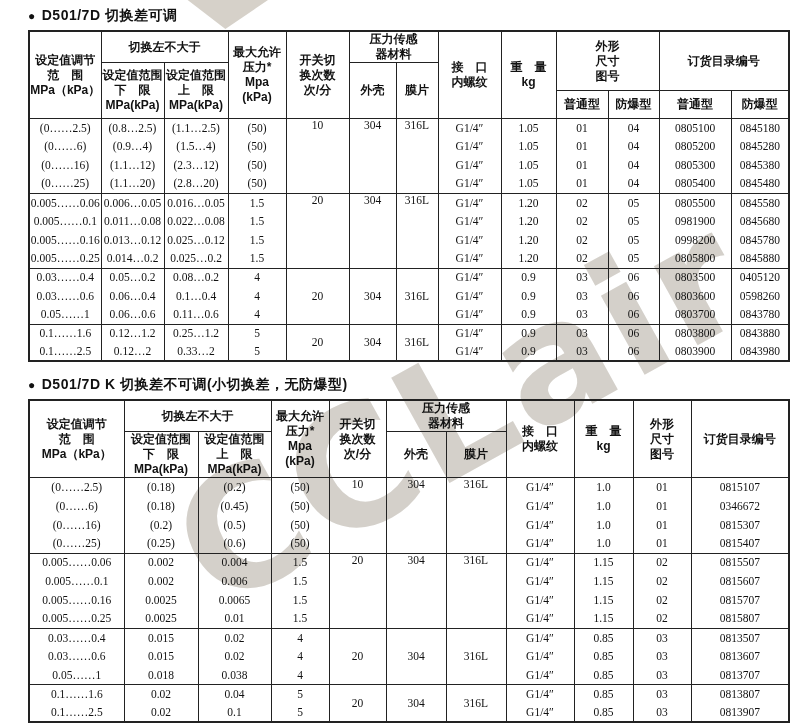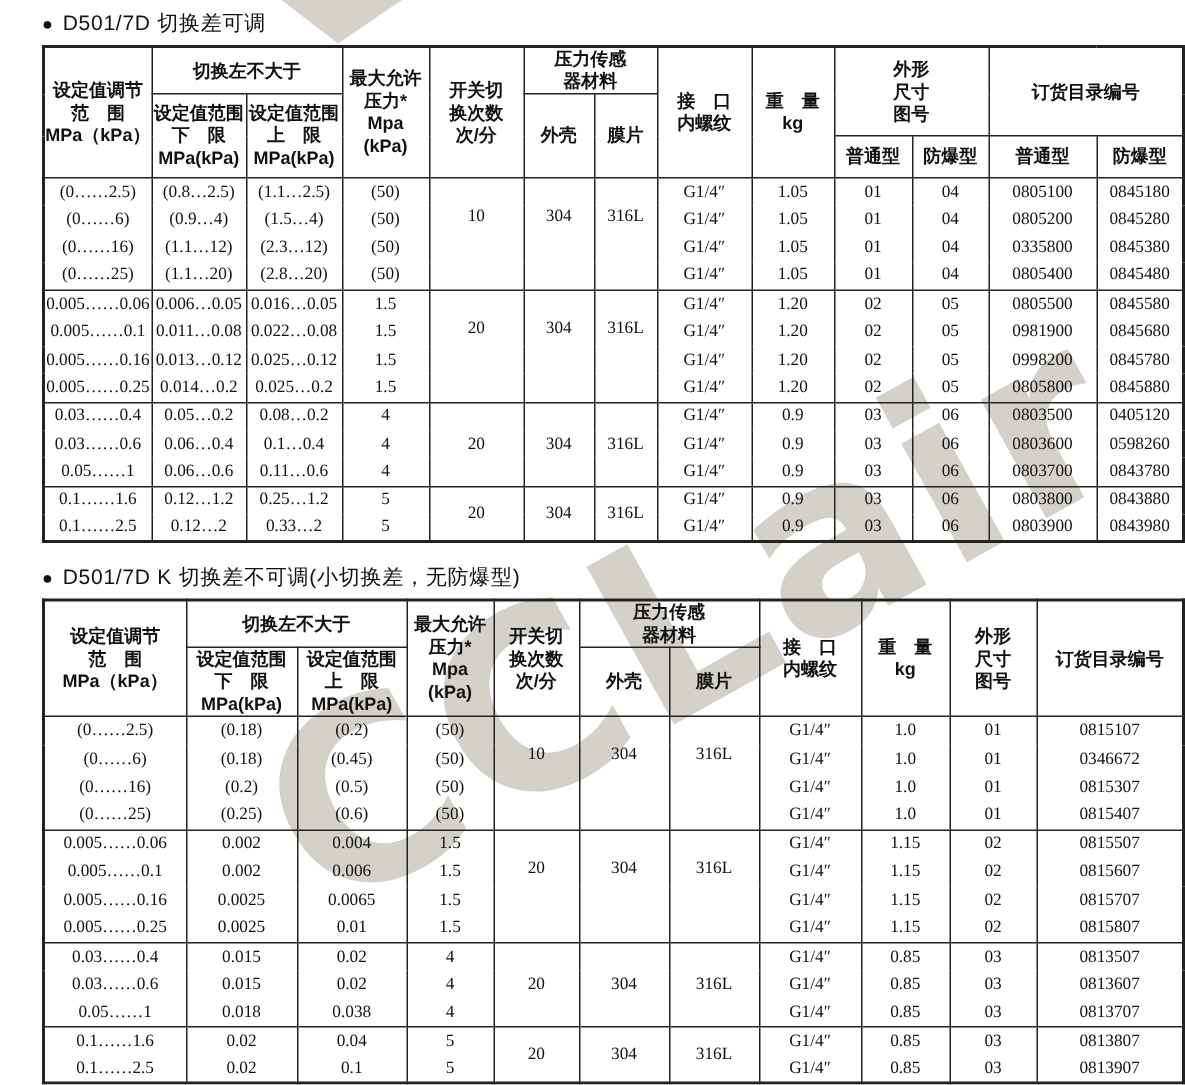--- a/index.html
+++ b/index.html
@@ -17,21 +17,21 @@
     transform:rotate(-29deg);transform-origin:left top;
     color:#c6c1b9;opacity:.75;white-space:nowrap;
   }
   .wm-tri{
     position:absolute;left:186px;top:0;width:82px;height:29px;
     background:#d6d1c9;
     clip-path:polygon(2% 0,100% 0,48% 100%);
   }
   
   .content{position:relative;z-index:1;padding-top:7px;}
-  .title{margin:0 0 5px 28px;font-size:14px;font-weight:normal;letter-spacing:.5px;}
+  .title{margin:0 0 5px 28px;font-size:14px;font-weight:bold;letter-spacing:.5px;}
   .title .bullet{font-size:12px;margin-right:6px;}
   table{
     border-collapse:collapse;table-layout:fixed;
     margin-left:28px;width:760px;background:transparent;
     border:2px solid #222;
   }
   th{
     border:1px solid #222;
     font-size:12px;font-weight:bold;line-height:1.25;
     text-align:center;vertical-align:middle;
@@ -39,21 +39,21 @@
   }
   td{
     border-left:1px solid #222;border-right:1px solid #222;
     border-top:none;border-bottom:none;
     font-family:"Liberation Serif", serif;
     font-size:11.5px;line-height:1.1;
     text-align:center;vertical-align:middle;
     padding:0;overflow:hidden;white-space:nowrap;
   }
   td.bend{border-bottom:1px solid #222;}
-  td.vt{vertical-align:top;padding-top:19px;}
+  td.vt{vertical-align:top;padding-top:0;}
   #t1 thead tr{height:28px;}
   #t1 tbody tr{height:18.7px;}
   #t2 thead tr.ra{height:22px;}
   #t2 thead tr.rb{height:44px;}
   #t2 tbody tr{height:18.8px;}
 </style>
 </head>
 <body>
 
 <div class="wm-layer">
@@ -154,21 +154,21 @@
         </tr>
         <tr>
           <td>(0……16)</td>
           <td>(1.1…12)</td>
           <td>(2.3…12)</td>
           <td>(50)</td>
           <td>G1/4″</td>
           <td>1.05</td>
           <td>01</td>
           <td>04</td>
-          <td>0335800</td>
+          <td>0805300</td>
           <td>0845380</td>
         </tr>
         <tr>
           <td class="bend">(0……25)</td>
           <td class="bend">(1.1…20)</td>
           <td class="bend">(2.8…20)</td>
           <td class="bend">(50)</td>
           <td class="bend">G1/4″</td>
           <td class="bend">1.05</td>
           <td class="bend">01</td>

